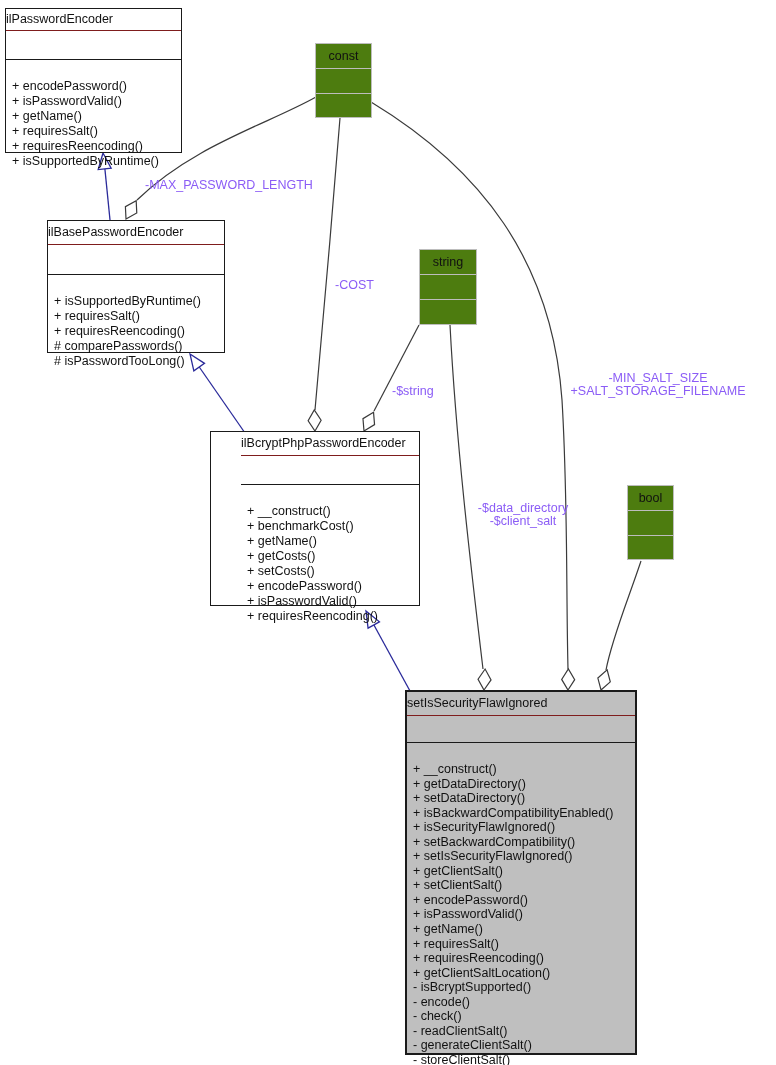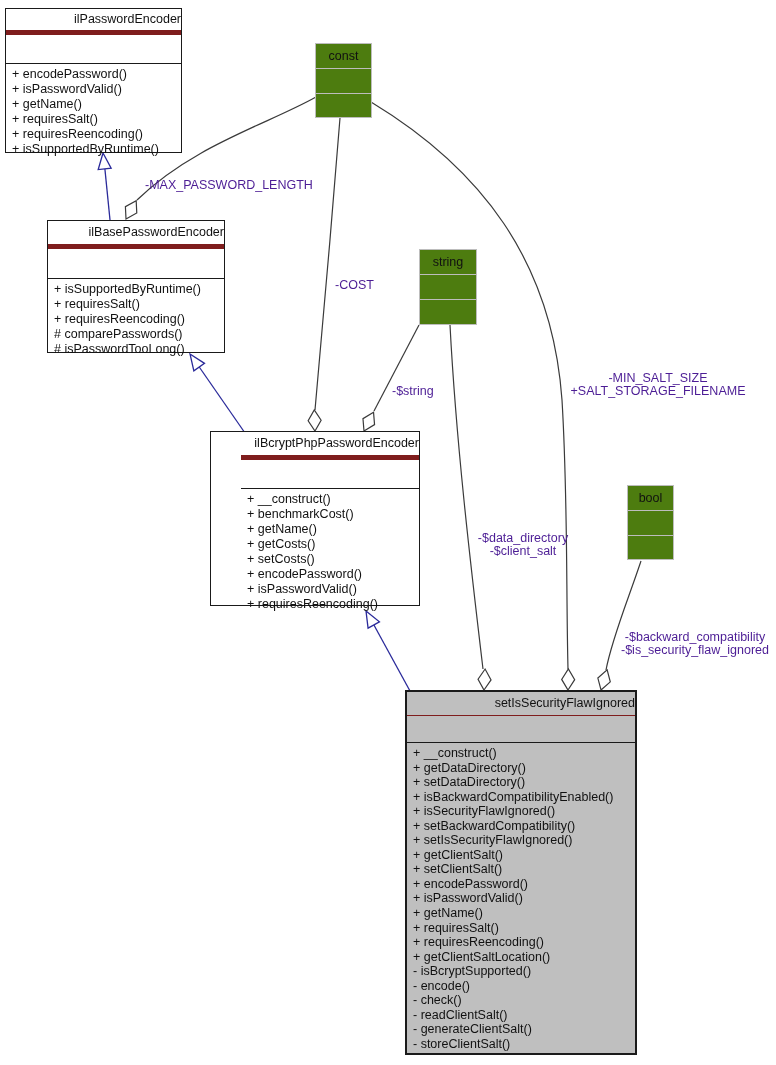--- a/index.html
+++ b/index.html
@@ -4,35 +4,35 @@
 <style>
   html,body{margin:0;padding:0;background:#ffffff;}
   .canvas{position:relative;width:776px;height:1065px;background:#ffffff;
           font-family:"Liberation Sans",sans-serif;overflow:hidden;color:#111;}
   svg.edge-layer{position:absolute;left:0;top:0;}
 
   
   .node{position:absolute;background:#ffffff;border:1px solid #1a1a1a;
         box-sizing:border-box;font-size:12.5px;}
   .node.primary{background:#bfbfbf;border-width:2px;}
-  .node-title{text-align:right;border-bottom:5px solid #7f1d1d;white-space:nowrap;overflow:hidden;}
+  .node-title{text-align:left;border-bottom:1px solid #7f1d1d;white-space:nowrap;overflow:hidden;}
   .node-attrs{border-bottom:1px solid #1a1a1a;}
-  .node-methods{padding:3px 0;}
+  .node-methods{padding:3px 0;margin-top:16px;}
   .member{padding:0 6px;line-height:15px;white-space:nowrap;}
   .tight .member{line-height:14.55px;}
 
   
   .tnode{position:absolute;background:#4d7c0f;border:1px solid #bdbdbd;
          box-sizing:border-box;font-size:12.5px;}
   .t-title{height:24px;line-height:24px;text-align:center;border-bottom:1px solid #bdbdbd;}
   .t-cell{height:24px;border-bottom:1px solid #bdbdbd;}
   .t-cell.last{border-bottom:none;}
 
   
-  .elabel{position:absolute;font-size:12.5px;line-height:13px;white-space:nowrap;color:#4c1d95;}
+  .elabel{position:absolute;font-size:12.5px;line-height:13px;white-space:nowrap;color:#8b5cf6;}
   .elabel.center{transform:translateX(-50%);text-align:center;}
 </style>
 </head>
 <body>
 
 <div class="canvas">
 
   <svg class="edge-layer" width="776" height="1065" viewBox="0 0 776 1065">
     <g fill="none" stroke="#3a3a3a" stroke-width="1.2">
       <path d="M316,97 C268,124 192,146 137,200"></path>
@@ -154,23 +154,19 @@
 
   <div class="elabel" style="left:335px;top:279px;">-COST</div>
 
   <div class="elabel" style="left:392px;top:385px;">-$string</div>
 
   <div class="elabel center" style="left:658px;top:372px;">
     <div>-MIN_SALT_SIZE</div>
     <div>+SALT_STORAGE_FILENAME</div>
   </div>
 
-  <div class="elabel center" style="left:523px;top:532px;">
+  <div class="elabel center" style="left:523px;top:502px;">
     <div>-$data_directory</div>
     <div>-$client_salt</div>
   </div>
 
-  <div class="elabel center" style="left:695px;top:631px;">
-    <div>-$backward_compatibility</div>
-    <div>-$is_security_flaw_ignored</div>
-  </div>
 
 </div>
 
 </body></html>

